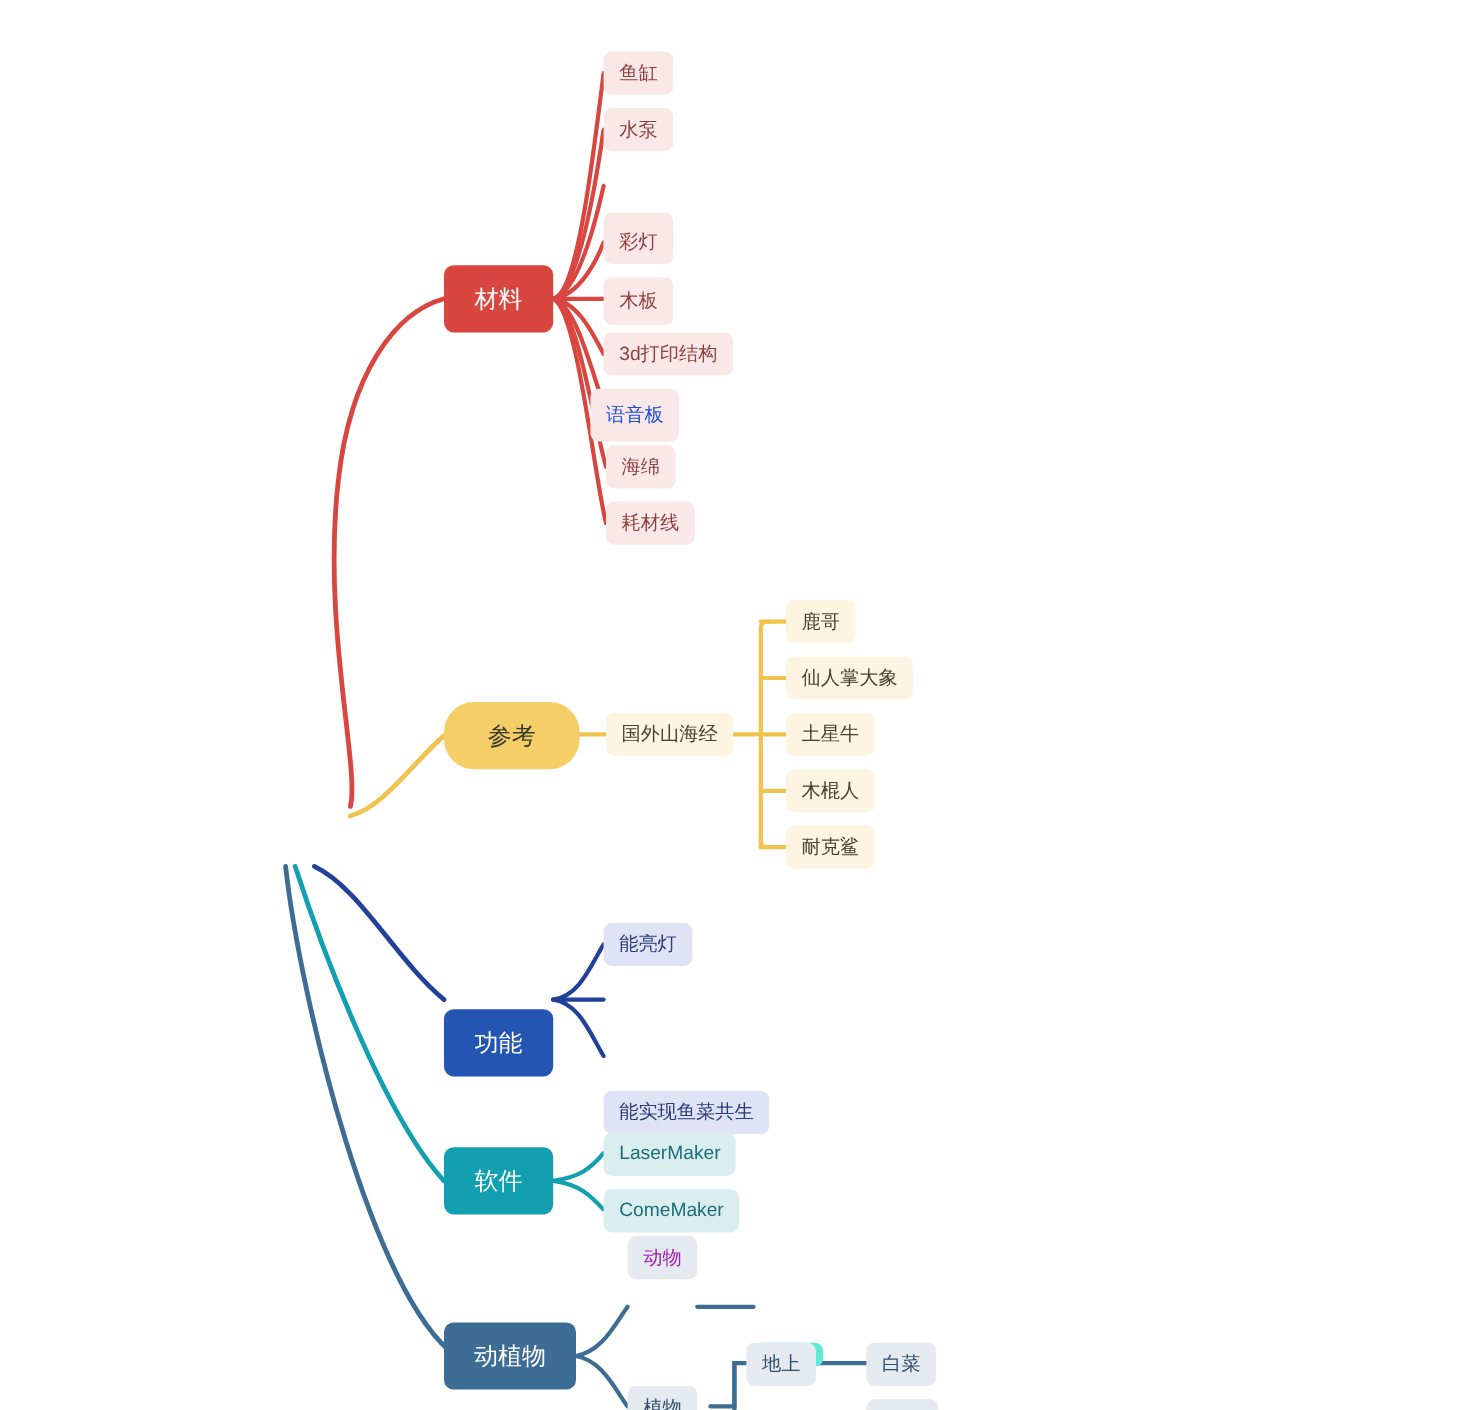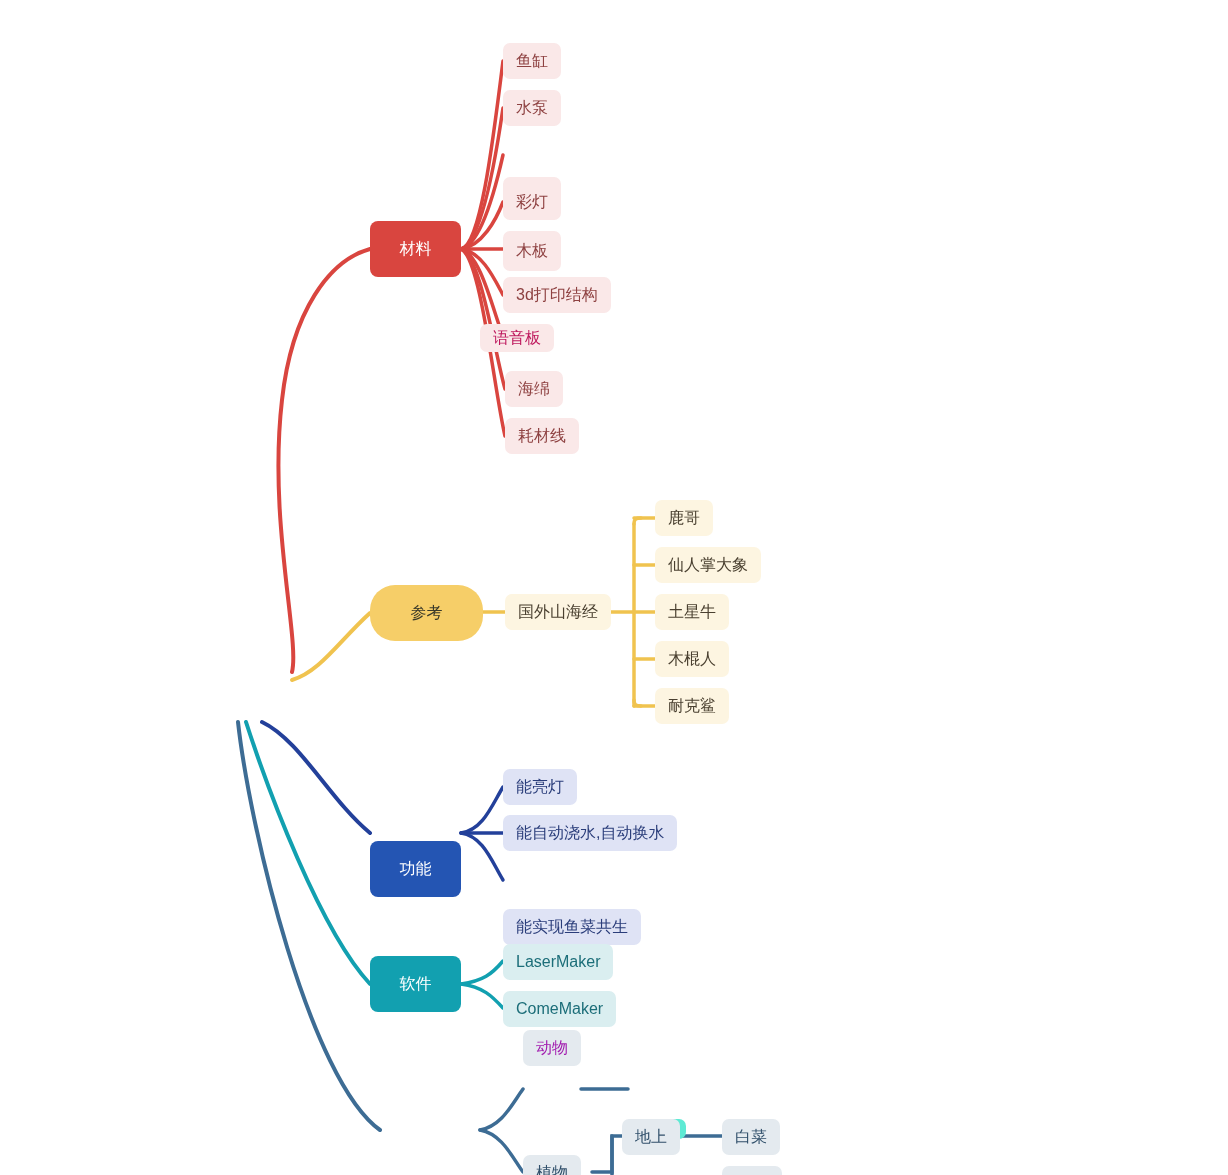--- a/index.html
+++ b/index.html
@@ -15,21 +15,21 @@
 
   
   .root{
     border-radius:10px;
     background:linear-gradient(100deg,#17a578 0%,#21b083 40%,#36c087 100%);
     color:#ffffff;font-size:27px;font-weight:bold;letter-spacing:2px;
     padding:0 22px;
   }
   
   .branch{
-    border-radius:8px;color:#ffffff;font-size:16px;padding:0 18px;
+    border-radius:8px;color:#ffffff;font-size:20px;padding:0 18px;
   }
   .branch.dark-text{color:#3a3a2a;}
 
   
   .pill{
     border-radius:7px;font-size:16px;padding:0 13px;
   }
 </style>
 </head>
 <body>
@@ -96,45 +96,45 @@
 
 
   <div class="node branch" style="left:370px;top:221px;width:91px;height:56px;background:#d9453f;">材料</div>
 
   <div class="node pill" style="left:503px;top:43px;height:36px;background:#fae8e8;color:#8e4141;">鱼缸</div>
   <div class="node pill" style="left:503px;top:90px;height:36px;background:#fae8e8;color:#8e4141;">水泵</div>
   <div class="node pill" style="left:503px;top:137px;height:36px;background:#fae8e8;color:#8e4141;margin-top:40px;">气泵</div>
   <div class="node pill" style="left:503px;top:184px;height:36px;background:#fae8e8;color:#8e4141;">彩灯</div>
   <div class="node pill" style="left:503px;top:231px;height:40px;background:#fae8e8;color:#8e4141;">木板</div>
   <div class="node pill" style="left:503px;top:277px;height:36px;background:#fae8e8;color:#8e4141;">3d打印结构</div>
-  <div class="node pill" style="left:480px;top:324px;height:28px;background:#fae8e8;color:#be185d;">语音板</div>
+  <div class="node pill" style="left:492px;top:324px;height:44px;background:#fae8e8;color:#1d4ed8;">语音板</div>
   <div class="node pill" style="left:505px;top:371px;height:36px;background:#fae8e8;color:#8e4141;">海绵</div>
   <div class="node pill" style="left:505px;top:418px;height:36px;background:#fae8e8;color:#8e4141;">耗材线</div>
 
   <div class="node branch dark-text" style="left:370px;top:585px;width:113px;height:56px;background:#f6ce68;border-radius:25px;">参考</div>
 
   <div class="node pill" style="left:505px;top:594px;height:36px;background:#fdf5e1;color:#4a4030;">国外山海经</div>
 
   <div class="node pill" style="left:655px;top:500px;height:36px;background:#fdf5e1;color:#4a4030;">鹿哥</div>
   <div class="node pill" style="left:655px;top:547px;height:36px;background:#fdf5e1;color:#4a4030;">仙人掌大象</div>
   <div class="node pill" style="left:655px;top:594px;height:36px;background:#fdf5e1;color:#4a4030;">土星牛</div>
   <div class="node pill" style="left:655px;top:641px;height:36px;background:#fdf5e1;color:#4a4030;">木棍人</div>
   <div class="node pill" style="left:655px;top:688px;height:36px;background:#fdf5e1;color:#4a4030;">耐克鲨</div>
 
   <div class="node branch" style="left:370px;top:805px;width:91px;height:56px;background:#2455b3;margin-top:36px;">功能</div>
 
   <div class="node pill" style="left:503px;top:769px;height:36px;background:#dfe3f5;color:#2a3d7a;">能亮灯</div>
-  <div class="node pill" style="left:503px;top:815px;height:36px;background:#dfe3f5;color:#2a3d7a;">能自动浇水,自动换水</div>
   <div class="node pill" style="left:503px;top:862px;height:36px;background:#dfe3f5;color:#2a3d7a;margin-top:47px;">能实现鱼菜共生</div>
 
   <div class="node branch" style="left:370px;top:956px;width:91px;height:56px;background:#12a0b0;">软件</div>
 
   <div class="node pill" style="left:503px;top:944px;height:36px;background:#daeef0;color:#1c6e79;">LaserMaker</div>
   <div class="node pill" style="left:503px;top:991px;height:36px;background:#daeef0;color:#1c6e79;">ComeMaker</div>
 
+  <div class="node branch" style="left:370px;top:1102px;width:110px;height:56px;background:#3d6c94;">动植物</div>
 
   <div class="node pill" style="left:523px;top:1030px;height:36px;background:#e4eaef;color:#a21caf;">动物</div>
   <div class="node pill" style="left:628px;top:1072px;height:20px;background:#5eead4;color:#31506b;margin-top:47px;">豆鱼</div>
 
   <div class="node pill" style="left:523px;top:1155px;height:36px;background:#e4eaef;color:#31506b;">植物</div>
   <div class="node pill" style="left:622px;top:1119px;height:36px;background:#e4eaef;color:#31506b;">地上</div>
   <div class="node pill" style="left:722px;top:1119px;height:36px;background:#e4eaef;color:#31506b;">白菜</div>
 
   <div class="node pill" style="left:722px;top:1166px;height:36px;width:60px;background:#e4eaef;color:#31506b;"></div>
 

